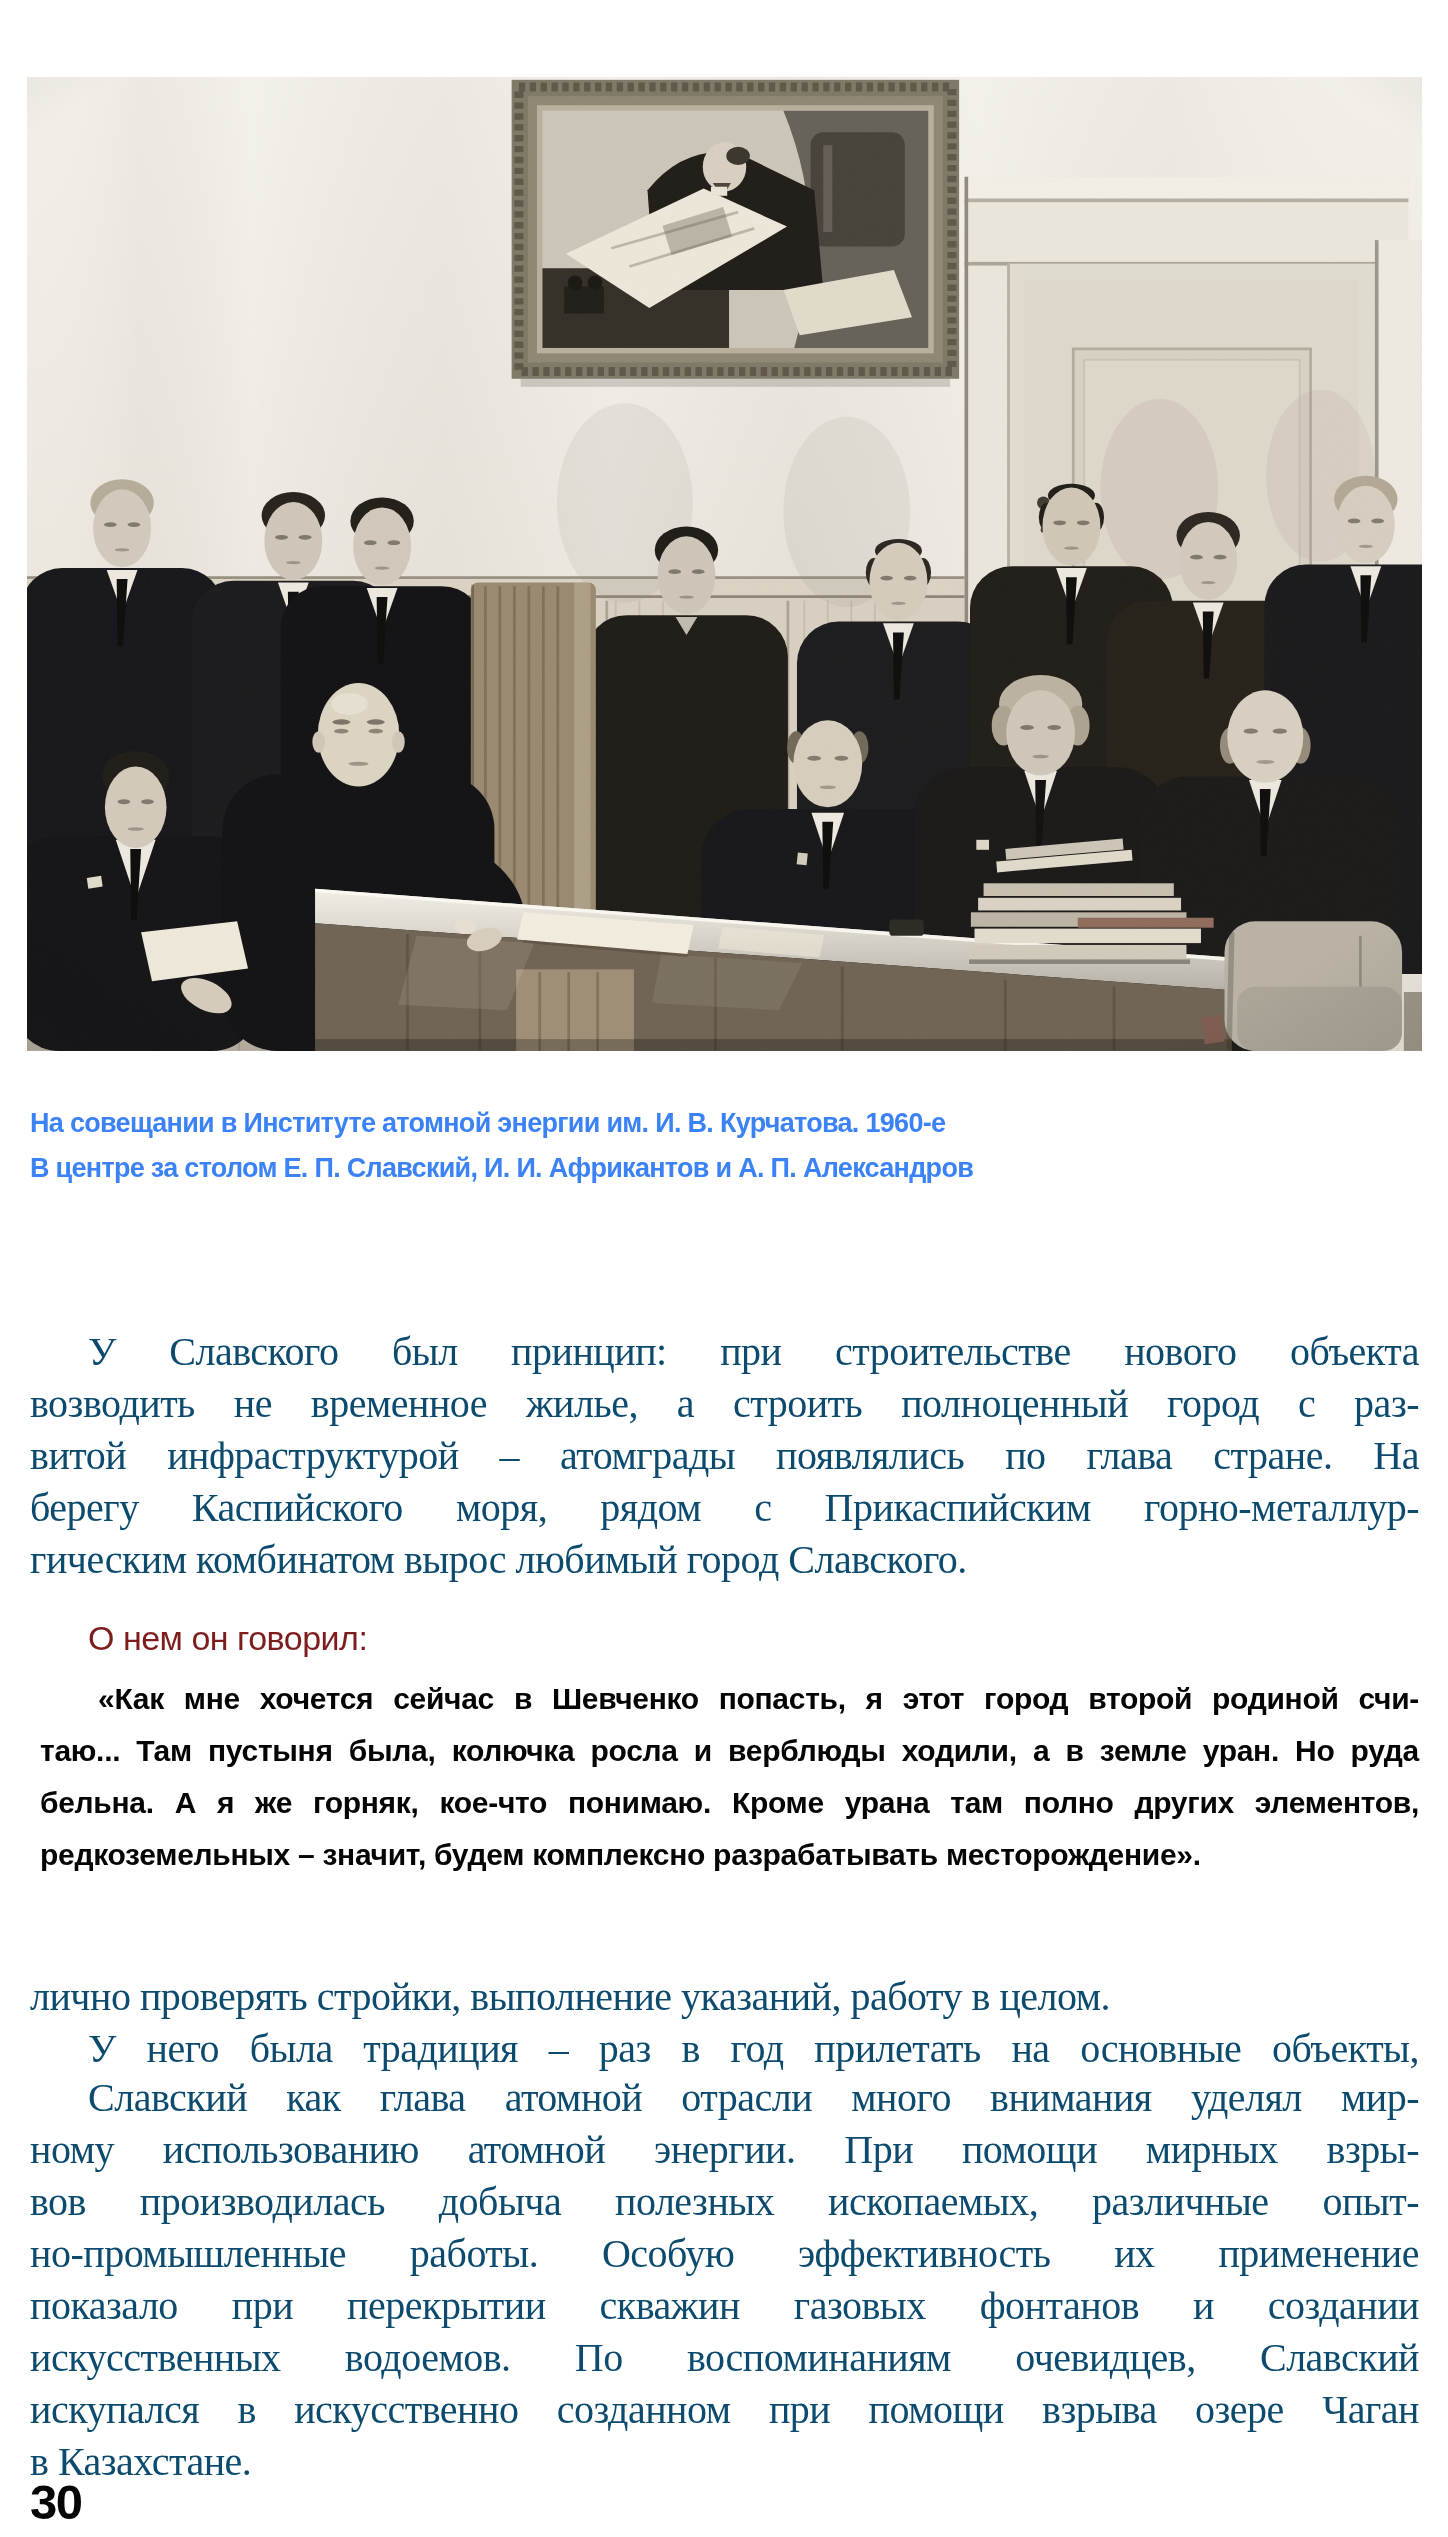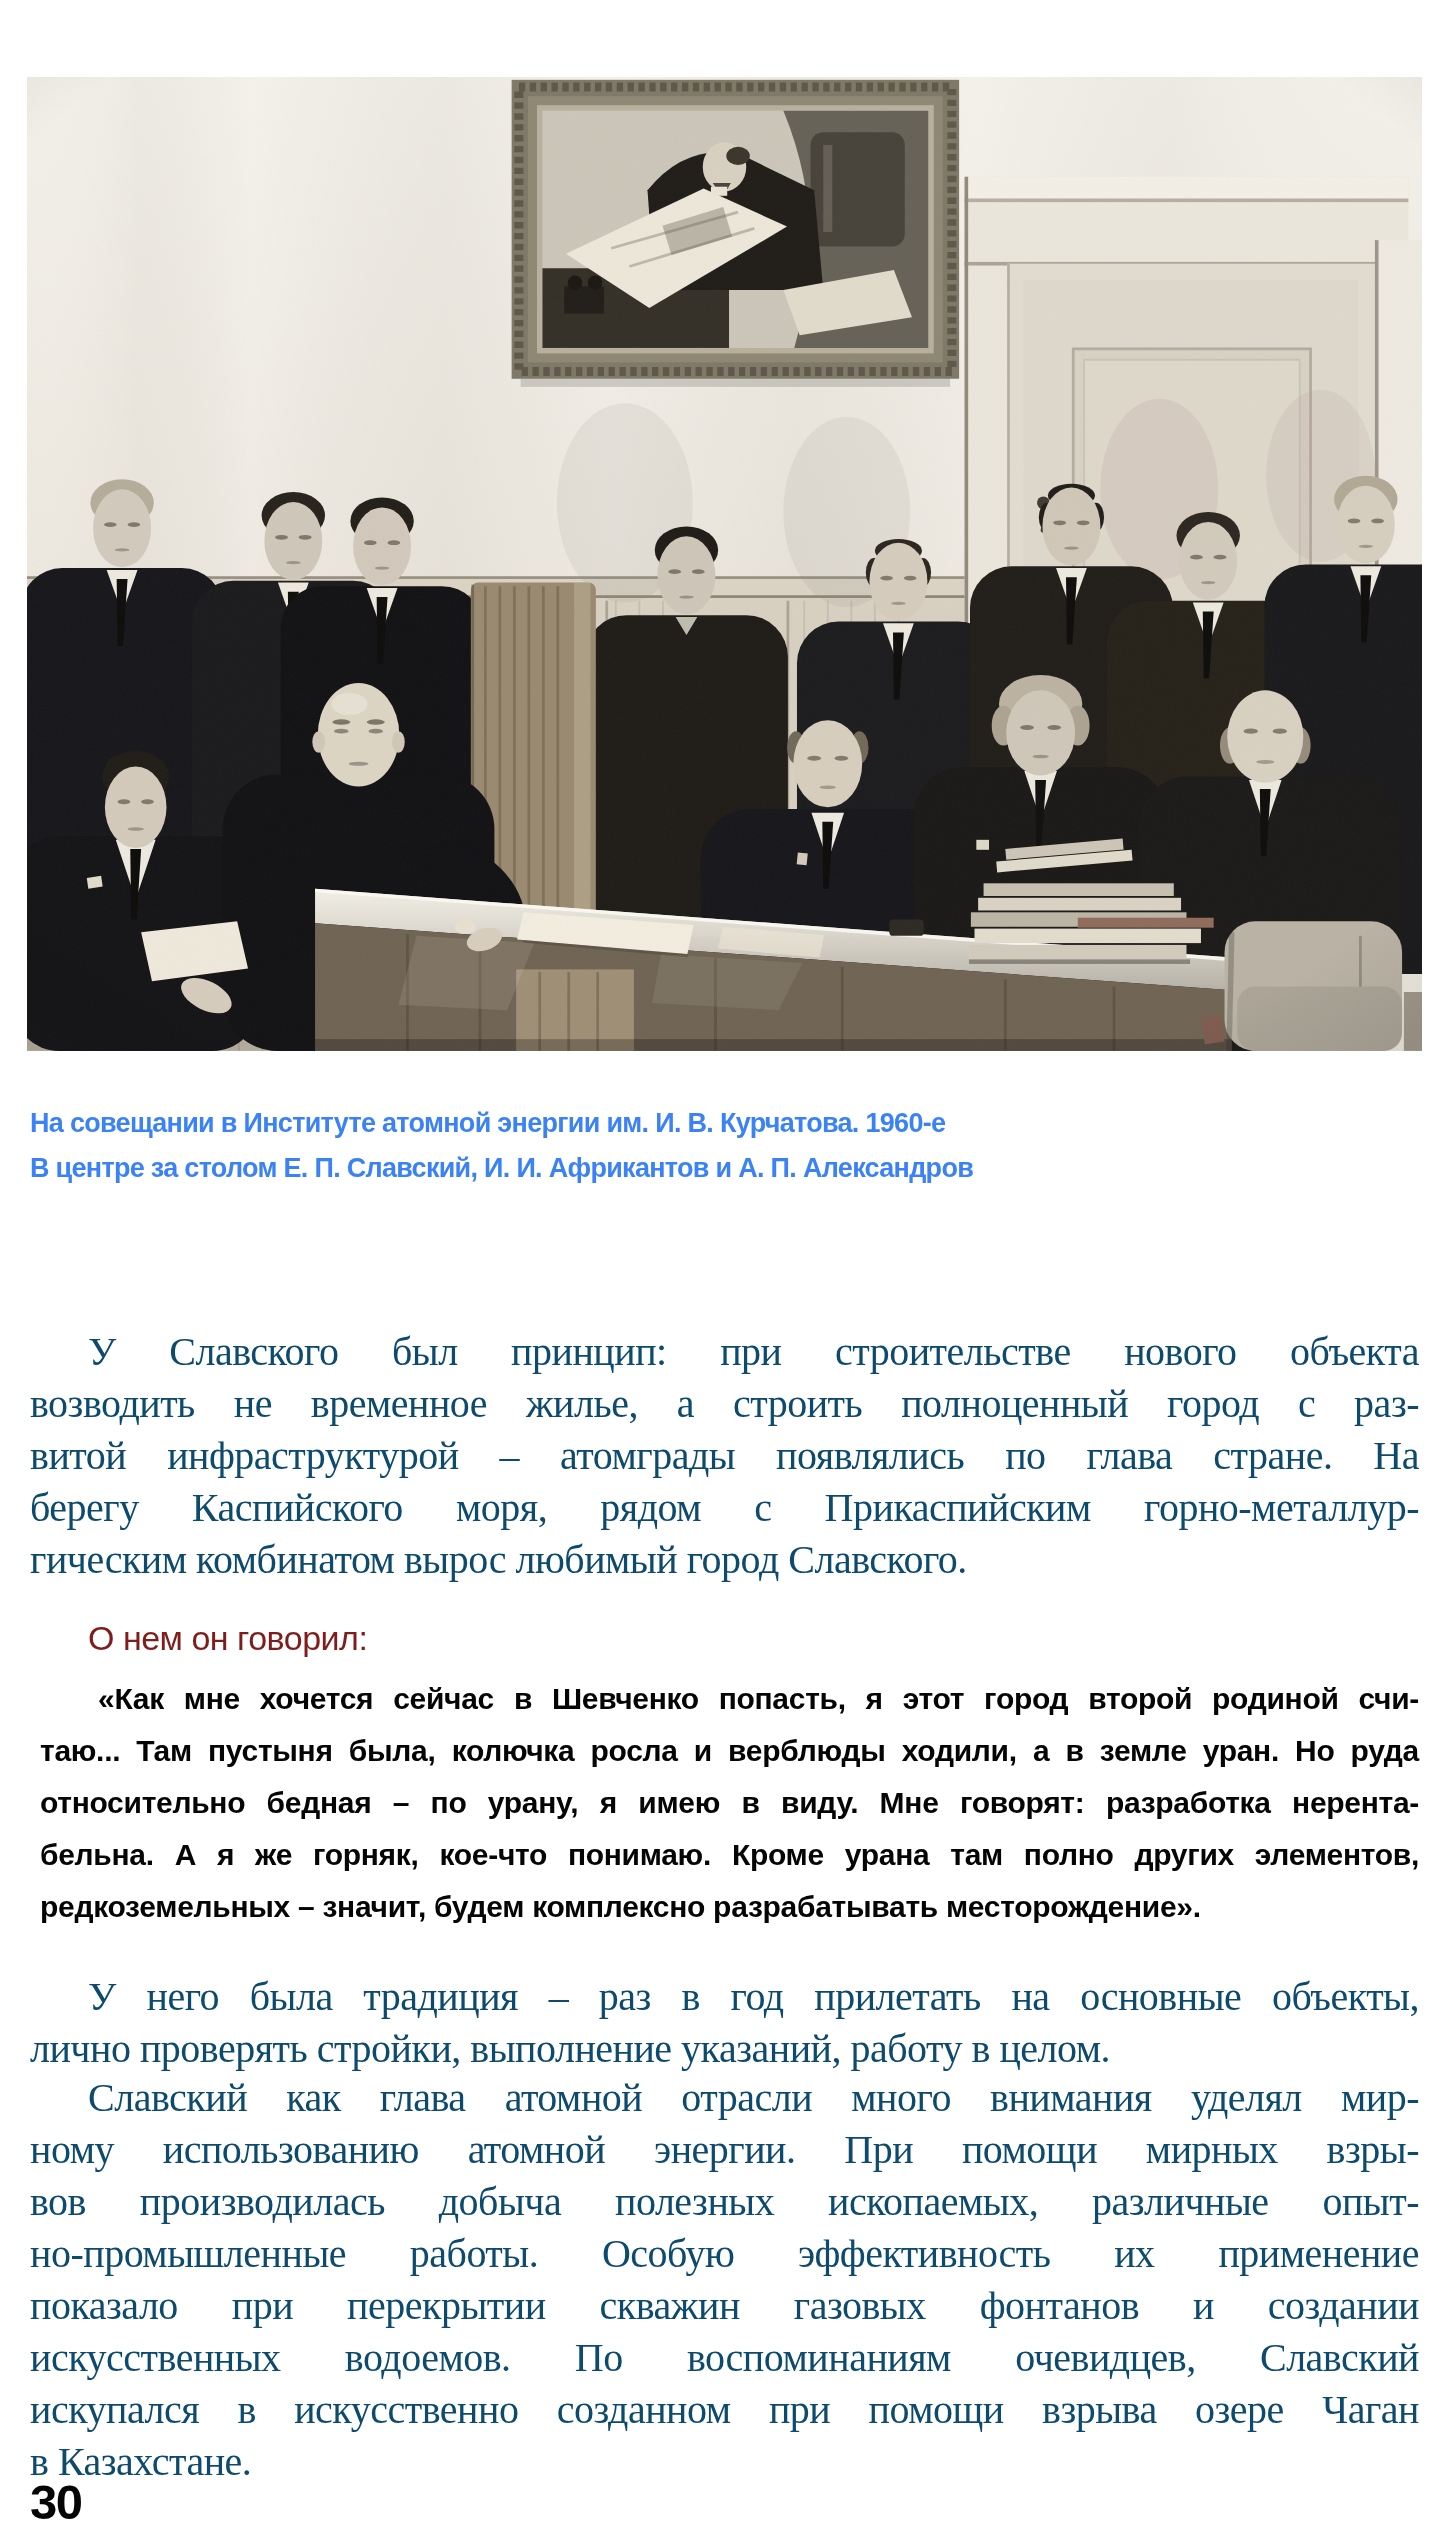--- a/index.html
+++ b/index.html
@@ -406,28 +406,27 @@
   <div class="sline">витой инфраструктурой – атомграды появлялись по глава стране. На</div>
   <div class="sline">берегу Каспийского моря, рядом с Прикаспийским горно-металлур-</div>
   <div class="sline last">гическим комбинатом вырос любимый город Славского.</div>
 </div>
 
 <div class="qhead" style="top:1619px">О нем он говорил:</div>
 
 <div class="para" style="top:1673px">
   <div class="qline ind">«Как мне хочется сейчас в Шевченко попасть, я этот город второй родиной счи-</div>
   <div class="qline">таю... Там пустыня была, колючка росла и верблюды ходили, а в земле уран. Но руда</div>
-  <div class="qline">относительно бедная – по урану, я имею в виду. Мне говорят: разработка нерента-</div>
   <div class="qline">бельна. А я же горняк, кое-что понимаю. Кроме урана там полно других элементов,</div>
   <div class="qline last">редкоземельных – значит, будем комплексно разрабатывать месторождение».</div>
 </div>
 
 <div class="para" style="top:1971px">
+  <div class="sline last">лично проверять стройки, выполнение указаний, работу в целом.</div>
   <div class="sline ind">У него была традиция – раз в год прилетать на основные объекты,</div>
-  <div class="sline last">лично проверять стройки, выполнение указаний, работу в целом.</div>
 </div>
 
 <div class="para" style="top:2072px">
   <div class="sline ind">Славский как глава атомной отрасли много внимания уделял мир-</div>
   <div class="sline">ному использованию атомной энергии. При помощи мирных взры-</div>
   <div class="sline">вов производилась добыча полезных ископаемых, различные опыт-</div>
   <div class="sline">но-промышленные работы. Особую эффективность их применение</div>
   <div class="sline">показало при перекрытии скважин газовых фонтанов и создании</div>
   <div class="sline">искусственных водоемов. По воспоминаниям очевидцев, Славский</div>
   <div class="sline">искупался в искусственно созданном при помощи взрыва озере Чаган</div>

